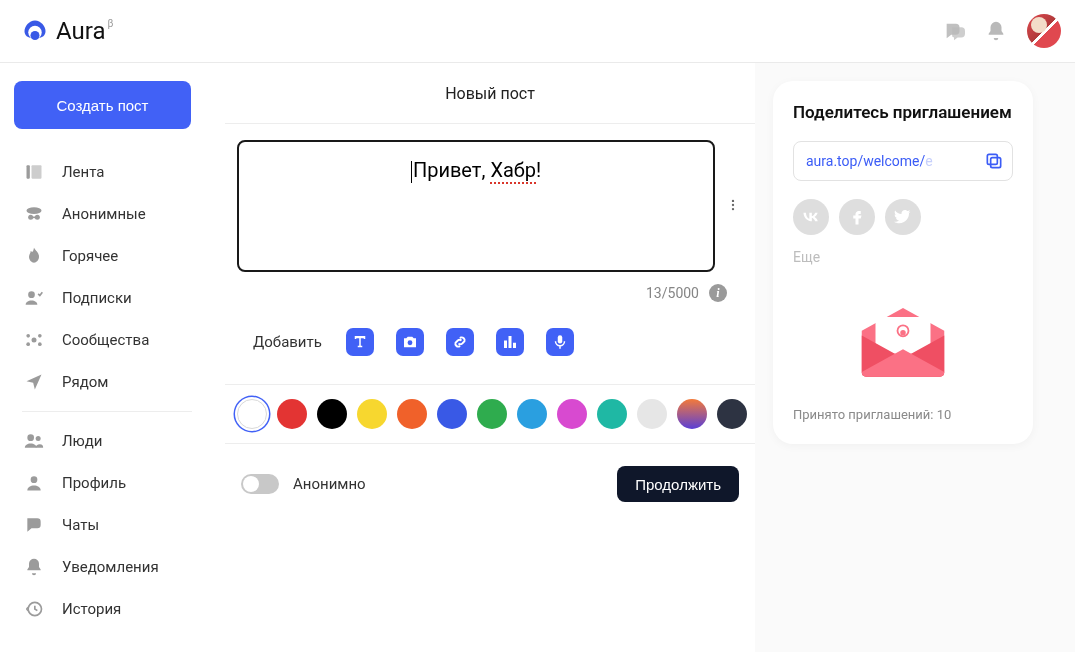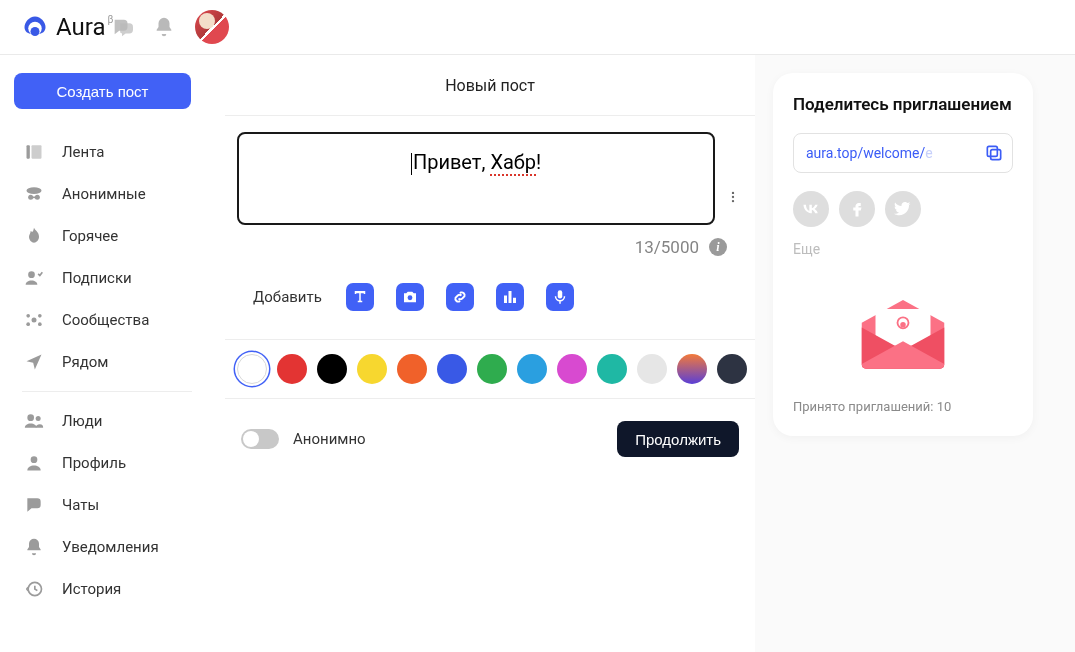--- a/index.html
+++ b/index.html
@@ -5,24 +5,25 @@
     * { margin: 0; padding: 0; box-sizing: border-box; }
     body {
       font-family: -apple-system, BlinkMacSystemFont, "Segoe UI", Roboto, sans-serif;
       background: #fff;
       width: 1075px;
       height: 652px;
       overflow: hidden;
     }
     
     .header {
-      height: 55px;
+      height: 63px;
       border-bottom: 1px solid #eaeaea;
       display: flex;
       align-items: center;
+      justify-content: space-between;
       padding: 0 14px 0 20px;
     }
     .logo {
       display: flex;
       align-items: center;
       gap: 6px;
     }
     .logo-mark { width: 30px; height: 30px; }
     .logo-text { font-size: 24px; font-weight: 400; color: #111; position: relative; }
     .logo-beta { font-size: 10px; color: #9a9a9a; position: relative; top: -12px; left: 2px; }
@@ -36,21 +37,21 @@
       overflow: hidden;
     }
     .avatar::after{
       content:""; position:absolute; left:4px; top:3px; width:16px; height:16px;
       border-radius:50%; background:#f3ddc9;
     }
     
     .layout { display: flex; height: calc(100% - 55px); }
     .sidebar { width: 225px; padding: 18px 14px 10px; overflow-y: auto; }
     .create-btn {
-      width: 177px; height: 36px; border-radius: 8px;
+      width: 177px; height: 48px; border-radius: 8px;
       background: #4161f6; color: #fff; border: none; font-size: 15px;
       cursor: pointer; margin-bottom: 22px; display: block;
     }
     .nav-item {
       display: flex; align-items: center; gap: 18px;
       padding: 11px 10px; border-radius: 6px; cursor: pointer;
       color: #333; font-size: 15px;
     }
     .nav-icon { width: 20px; height: 20px; color: #9b9b9b; flex-shrink: 0; display: flex; align-items: center; justify-content: center; }
     .nav-sep { height: 1px; background: #ededed; margin: 8px 0 8px 8px; width: 170px; }
@@ -58,33 +59,33 @@
     .main { flex: 1; background: #fafafa; display: flex; gap: 18px; padding: 0 0 0 0; }
     .post-card {
       width: 530px; background: #fff; margin-left: 0;
       display: flex; flex-direction: column;
     }
     .post-title { text-align: center; font-size: 16px; color: #222; padding: 21px 0 20px; }
     .post-sep { height: 1px; background: #ededed; }
     .editor-wrap { padding: 16px 12px 10px 12px; }
     .editor-row { display: flex; align-items: flex-start; gap: 8px; }
     .editor {
-      flex: 1; height: 93px; border: 2px solid #191919; border-radius: 8px;
+      flex: 1; height: 132px; border: 2px solid #191919; border-radius: 8px;
       padding: 16px 20px; font-size: 20px; color: #000;
       text-align: center;
       outline: none; resize: none;
     }
     .editor-content{ text-align:center; }
     .cursor{ display:inline-block; width:1px; height:22px; background:#000; vertical-align:middle; margin-right:1px;}
     .underline-red{
       border-bottom: 2px dotted #d9362b;
     }
     .editor-menu { padding-top: 56px; cursor: pointer; color: #666; width: 20px; text-align:center; }
     .counter-row { display: flex; justify-content: flex-end; align-items: center; gap: 10px; padding: 12px 16px 0; }
-    .counter { color: #858585; font-size: 17px; }
+    .counter { color: #858585; font-size: 14px; }
     .info-icon { width: 18px; height: 18px; border-radius: 50%; background: #9a9a9a; color: #fff; font-size: 12px; font-style: italic; font-weight: bold; display:flex; align-items:center; justify-content:center; font-family: Georgia, serif;}
     .add-row { display: flex; align-items: center; gap: 22px; padding: 26px 16px 18px; }
     .add-label { color: #333; font-size: 15px; margin-right: 2px; }
     .attach-btn {
       width: 28px; height: 28px; border-radius: 7px; background: #4161f6;
       display: flex; align-items: center; justify-content: center; cursor: pointer;
     }
     .attach-btn svg { width: 18px; height: 18px; color: #fff; }
     .color-row { display: flex; gap: 10px; padding: 14px 12px; border-top: 1px solid #ededed; border-bottom: 1px solid #ededed; }
     .swatch {

